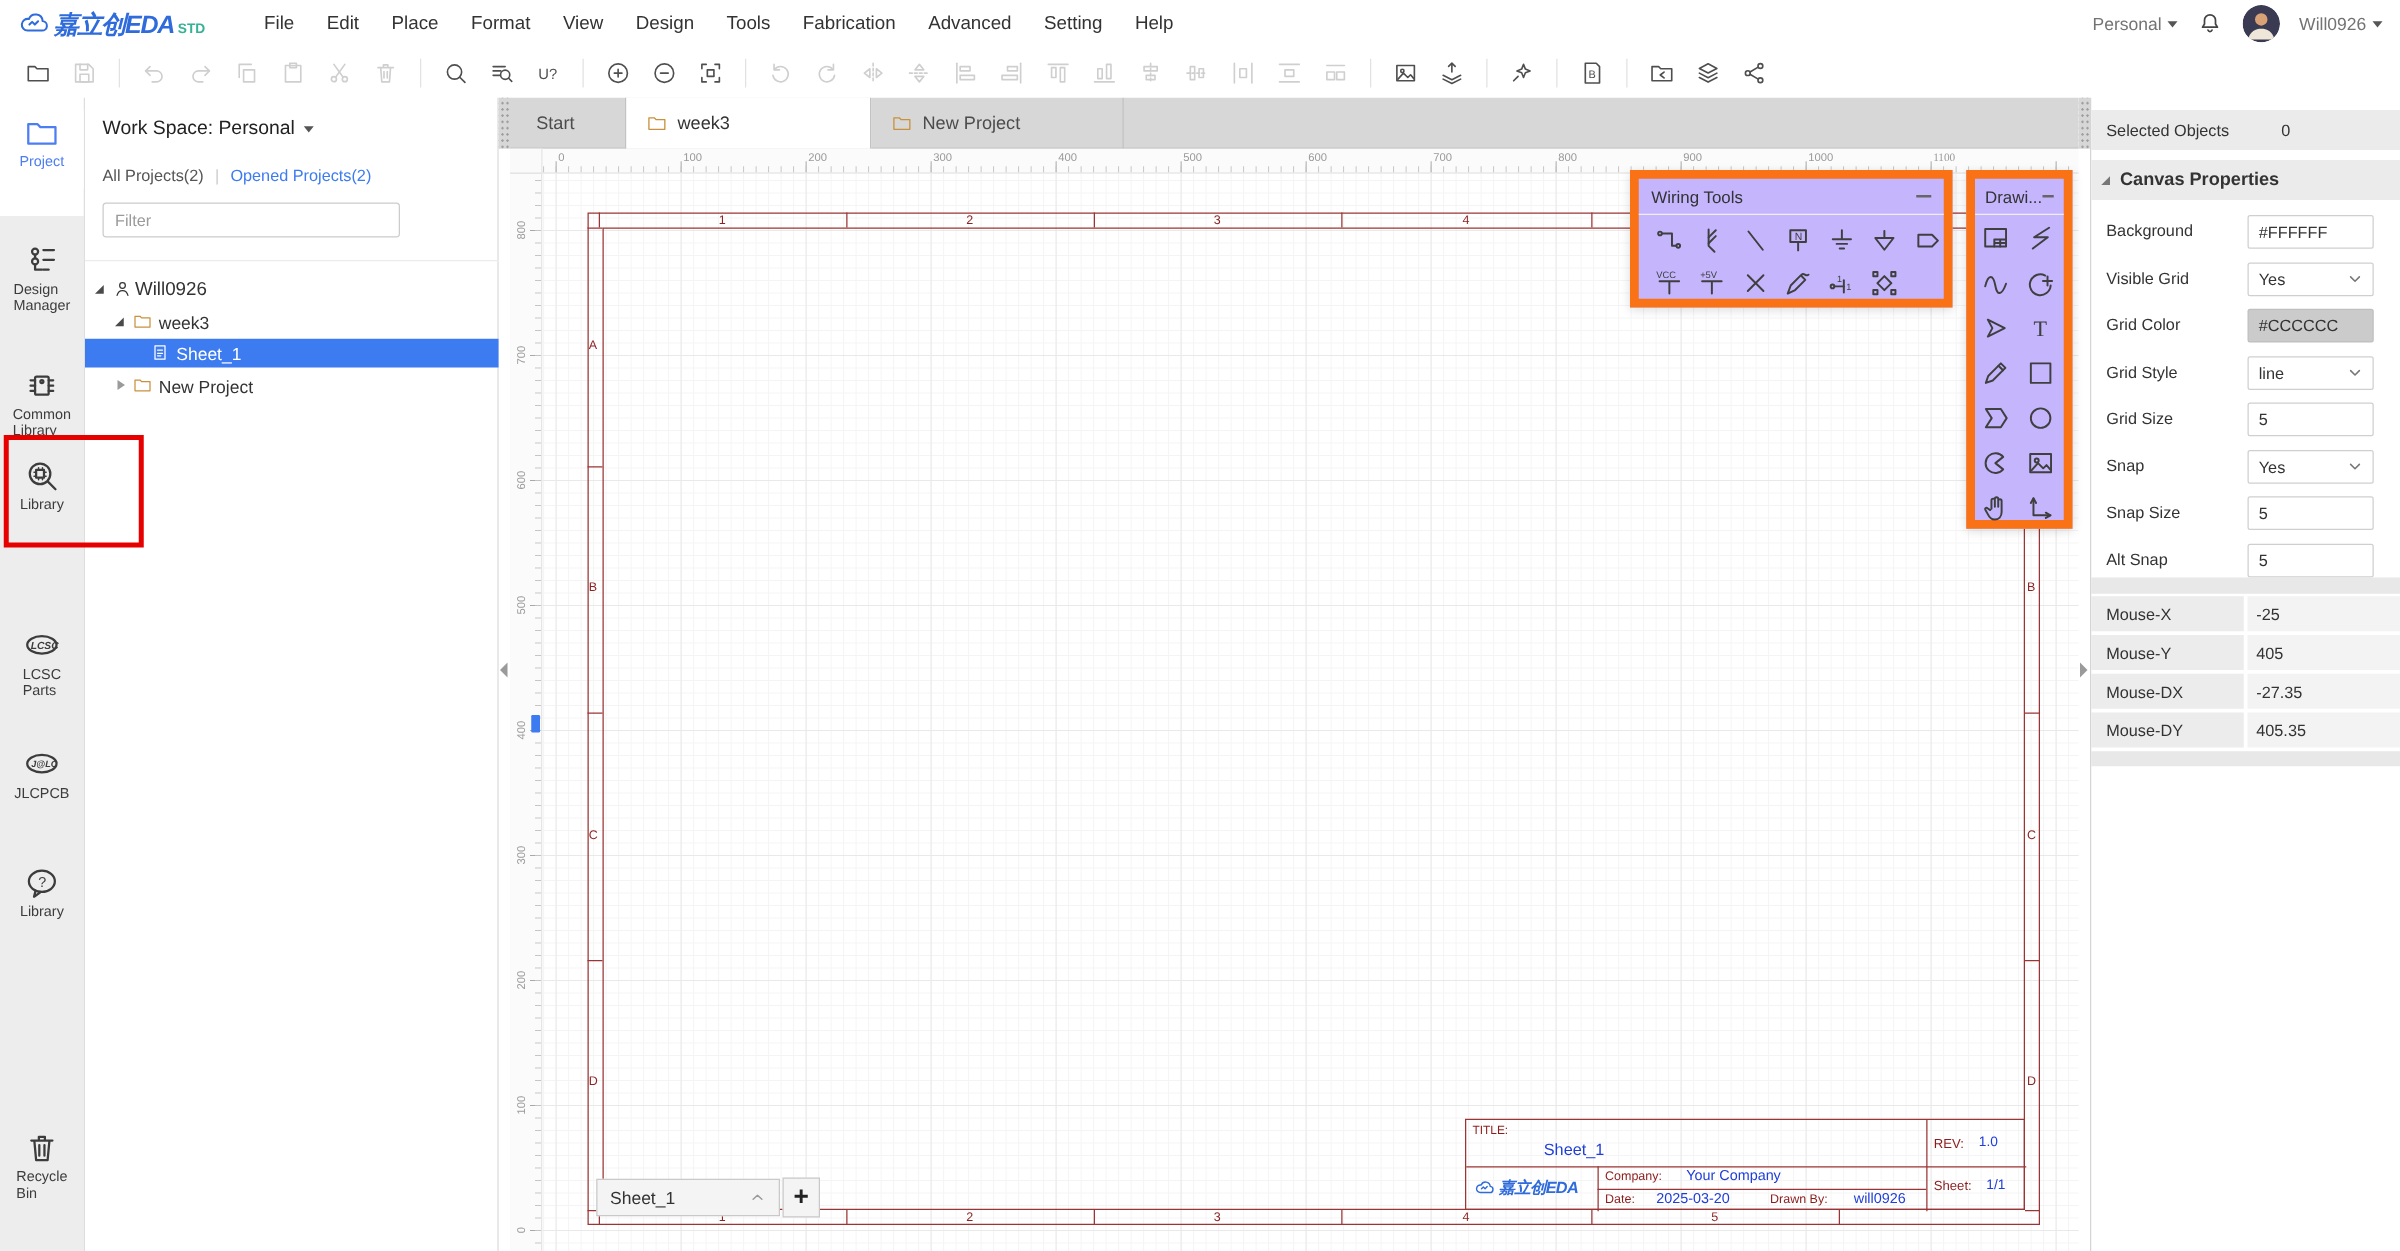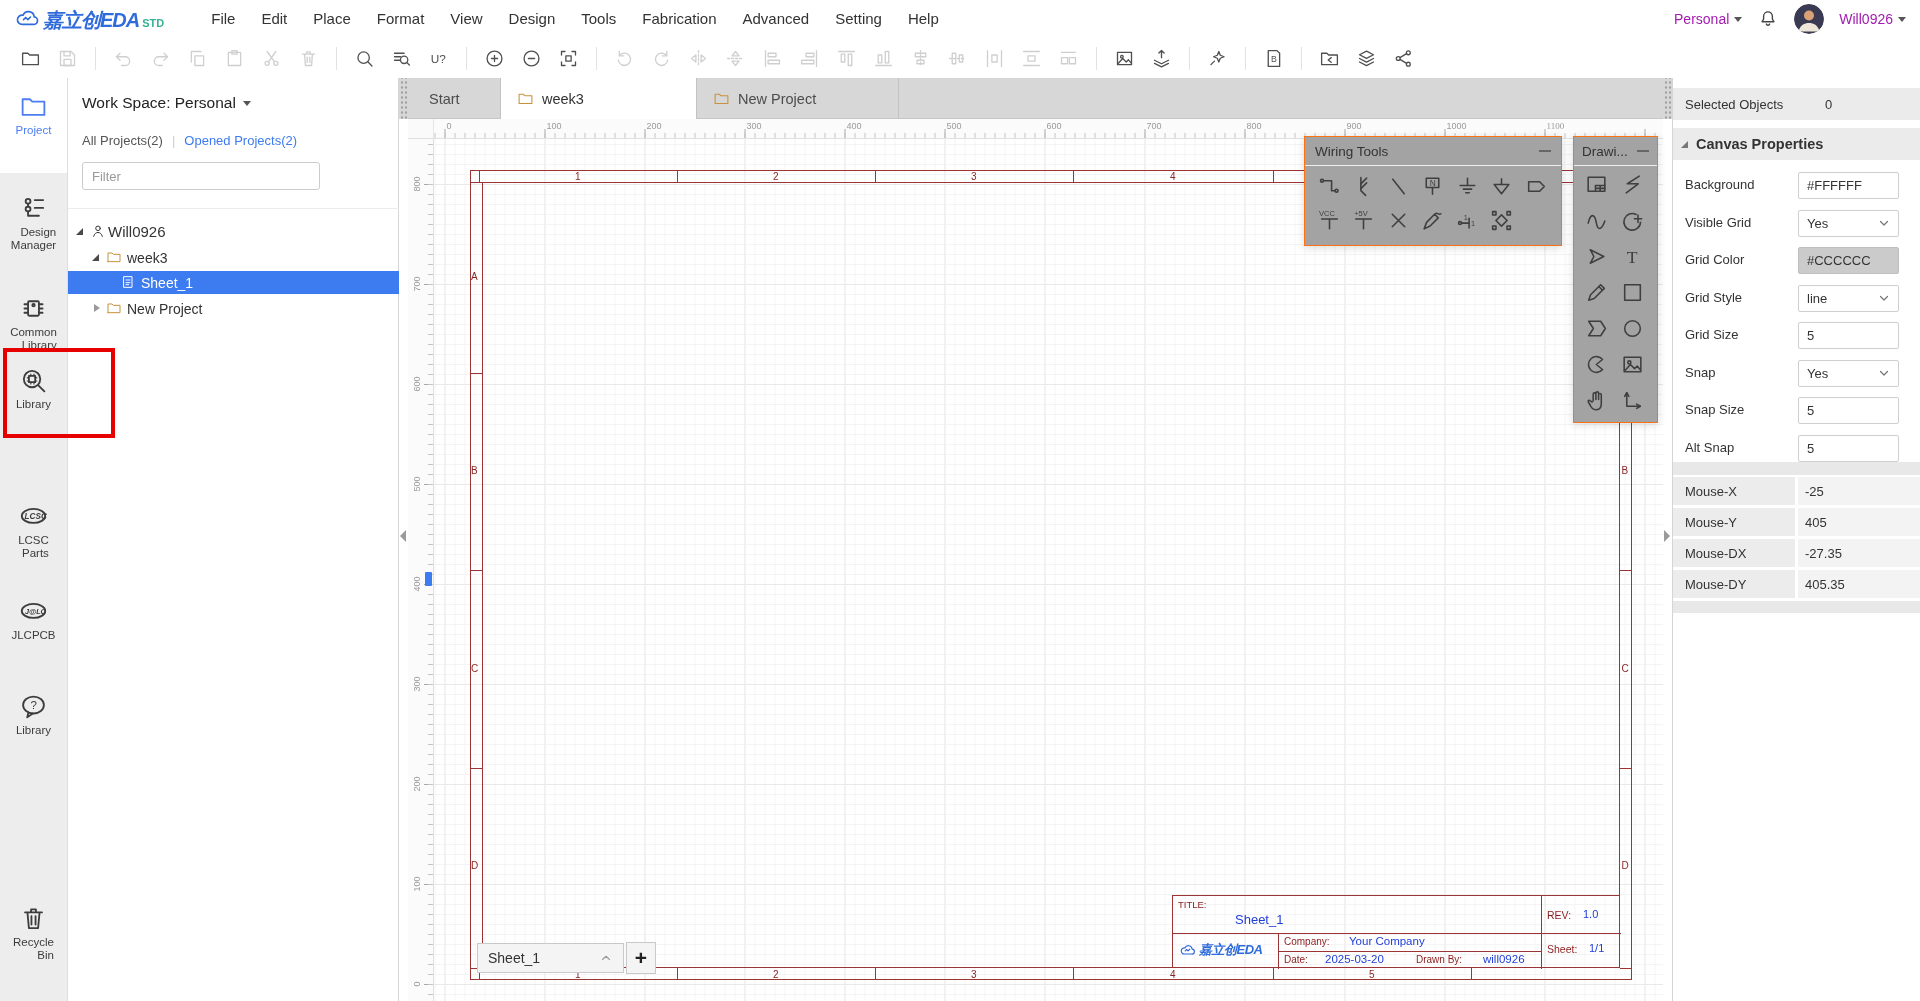--- a/index.html
+++ b/index.html
@@ -7,35 +7,35 @@
 body{font-family:"Liberation Sans","DejaVu Sans",sans-serif;background:#fff;position:relative;font-size:14px;color:#333}
 svg{display:block}
 
 #menubar{position:absolute;left:0;top:0;width:1920px;height:38px;background:#fff;display:flex;align-items:center;padding:0 14px;z-index:40}
 #logo{display:flex;align-items:flex-end;gap:3px;margin-right:34px;cursor:pointer}
 #logo .cloud{width:26px;height:26px;color:#2f6bdb}
 #logo .cn{font-size:20px;font-weight:bold;font-style:italic;color:#2f6bdb;letter-spacing:-1px;line-height:24px}
 #logo .std{font-size:11px;font-weight:bold;color:#35b295;line-height:18px}
 .menu-item{font-size:15px;color:#333;padding:0 13px;height:38px;line-height:38px;cursor:pointer}
 #menubar-right{margin-left:auto;display:flex;align-items:center;gap:15px}
-.mb-label{font-size:14px;color:#a21caf;display:flex;align-items:center;gap:5px;cursor:pointer}
+.mb-label{font-size:14px;color:#737373;display:flex;align-items:center;gap:5px;cursor:pointer}
 .caret{width:0;height:0;border-left:4px solid transparent;border-right:4px solid transparent;border-top:5px solid #555;display:inline-block}
 .bell{width:22px;height:22px;color:#444;cursor:pointer}
 #avatar{width:30px;height:30px;border-radius:50%;overflow:hidden;cursor:pointer}
 
 #toolbar{position:absolute;left:0;top:38px;width:1920px;height:40px;background:#fff;display:flex;align-items:center;padding:0 12px;z-index:39}
 .tbi{width:27px;height:27px;margin:0 5px;color:#4f4f4f;cursor:pointer;display:flex;align-items:center;justify-content:center}
 .tbi svg{width:21px;height:21px}
 .tbi.disabled{color:#cfcfcf}
 .tb-sep{width:1px;height:23px;background:#e2e2e2;margin:0 9px}
 
 #iconbar{position:absolute;left:0;top:78px;width:68px;height:923px;background:linear-gradient(#ffffff 0 95px,#ededed 95px 100%);border-right:1px solid #dedede;z-index:20}
 .sb-item{position:absolute;left:0;width:67px;display:flex;flex-direction:column;align-items:center;gap:3px;cursor:pointer;padding-top:4px}
 .sb-item svg{width:29px;height:29px;color:#3c3c3c}
-.sb-label{font-size:11.5px;line-height:13px;color:#3c3c3c;text-align:right;white-space:pre-line}
+.sb-label{font-size:11.5px;line-height:13px;color:#3c3c3c;text-align:left;white-space:pre-line}
 .sb-item.active{background:#fff}
 .sb-item.active svg{color:#4d7df2}
 .sb-item.active .sb-label{color:#4d7df2}
 #red-annotation{position:absolute;left:3px;top:348px;width:112px;height:90px;border:4px solid #e60000;z-index:60;pointer-events:none}
 
 #project-panel{position:absolute;left:68px;top:78px;width:331px;height:923px;background:#fff;border-right:1px solid #d6d6d6;z-index:10}
 #pp-header{position:absolute;left:14px;top:16px;font-size:15.5px;color:#222;display:flex;align-items:center;gap:7px;cursor:pointer}
 #pp-links{position:absolute;left:14px;top:55px;font-size:13px;display:flex;gap:9px;align-items:center}
 #pp-links .all{color:#555;cursor:pointer}
 #pp-links .sep{color:#ccc}
@@ -98,21 +98,21 @@
 .rp-row{position:absolute;left:0;width:248px;height:27px}
 .rp-label{position:absolute;left:12px;top:5px;color:#333}
 .rp-input{position:absolute;left:125px;top:0;width:101px;height:27px;border:1px solid #cfcfcf;border-radius:2px;font-size:13px;font-family:inherit;padding:0 8px;color:#333;background:#fff;outline:none}
 .rp-select{position:absolute;left:125px;top:0;width:101px;height:27px;border:1px solid #cfcfcf;border-radius:2px;display:flex;align-items:center;padding:0 8px;color:#333;cursor:pointer;background:#fff}
 .rp-select svg{width:12px;height:12px;color:#777;margin-left:auto}
 .rp-swatch{position:absolute;left:125px;top:0;width:101px;height:27px;border:1px solid #bfbfbf;border-radius:2px;background:#cbcbcb;display:flex;align-items:center;padding:0 8px;color:#333;cursor:pointer}
 .rp-band{position:absolute;left:0;width:248px;background:#e8e8e8}
 .mrow-l{position:absolute;left:0;width:122px;height:28px;background:#ececec;display:flex;align-items:center;padding:0 12px;color:#333}
 .mrow-v{position:absolute;left:125px;width:123px;height:28px;background:#f3f3f3;display:flex;align-items:center;padding:0 7px;color:#333}
 
-.float-panel{position:absolute;background:#a3a3a3;border:1px solid #f97316;box-shadow:0 2px 8px rgba(0,0,0,.14);z-index:30}
+.float-panel{position:absolute;background:#c4b5fd;border:7px solid #f97316;box-shadow:0 2px 8px rgba(0,0,0,.14);z-index:30}
 #wiring-panel{left:1304px;top:136px;width:258px;height:110px}
 #drawing-panel{left:1573px;top:136px;width:85px;height:287px}
 .fp-title{height:29px;display:flex;align-items:center;padding:0 10px;font-size:13.5px;color:#333;border-bottom:1px solid #eee;cursor:move}
 .fp-min{margin-left:auto;width:12px;height:2px;background:#666;cursor:pointer}
 #wt-grid{display:grid;grid-template-columns:repeat(7,34.5px);padding:5px 7px;row-gap:4px}
 #dt-grid{display:grid;grid-template-columns:repeat(2,36px);justify-content:center;padding:4px 2px;row-gap:8px}
 .ptool{width:34px;height:30px;display:flex;align-items:center;justify-content:center;color:#3f3f3f;cursor:pointer}
 .ptool svg{width:25px;height:25px}
 #dt-grid .ptool{height:28px}
 </style>

